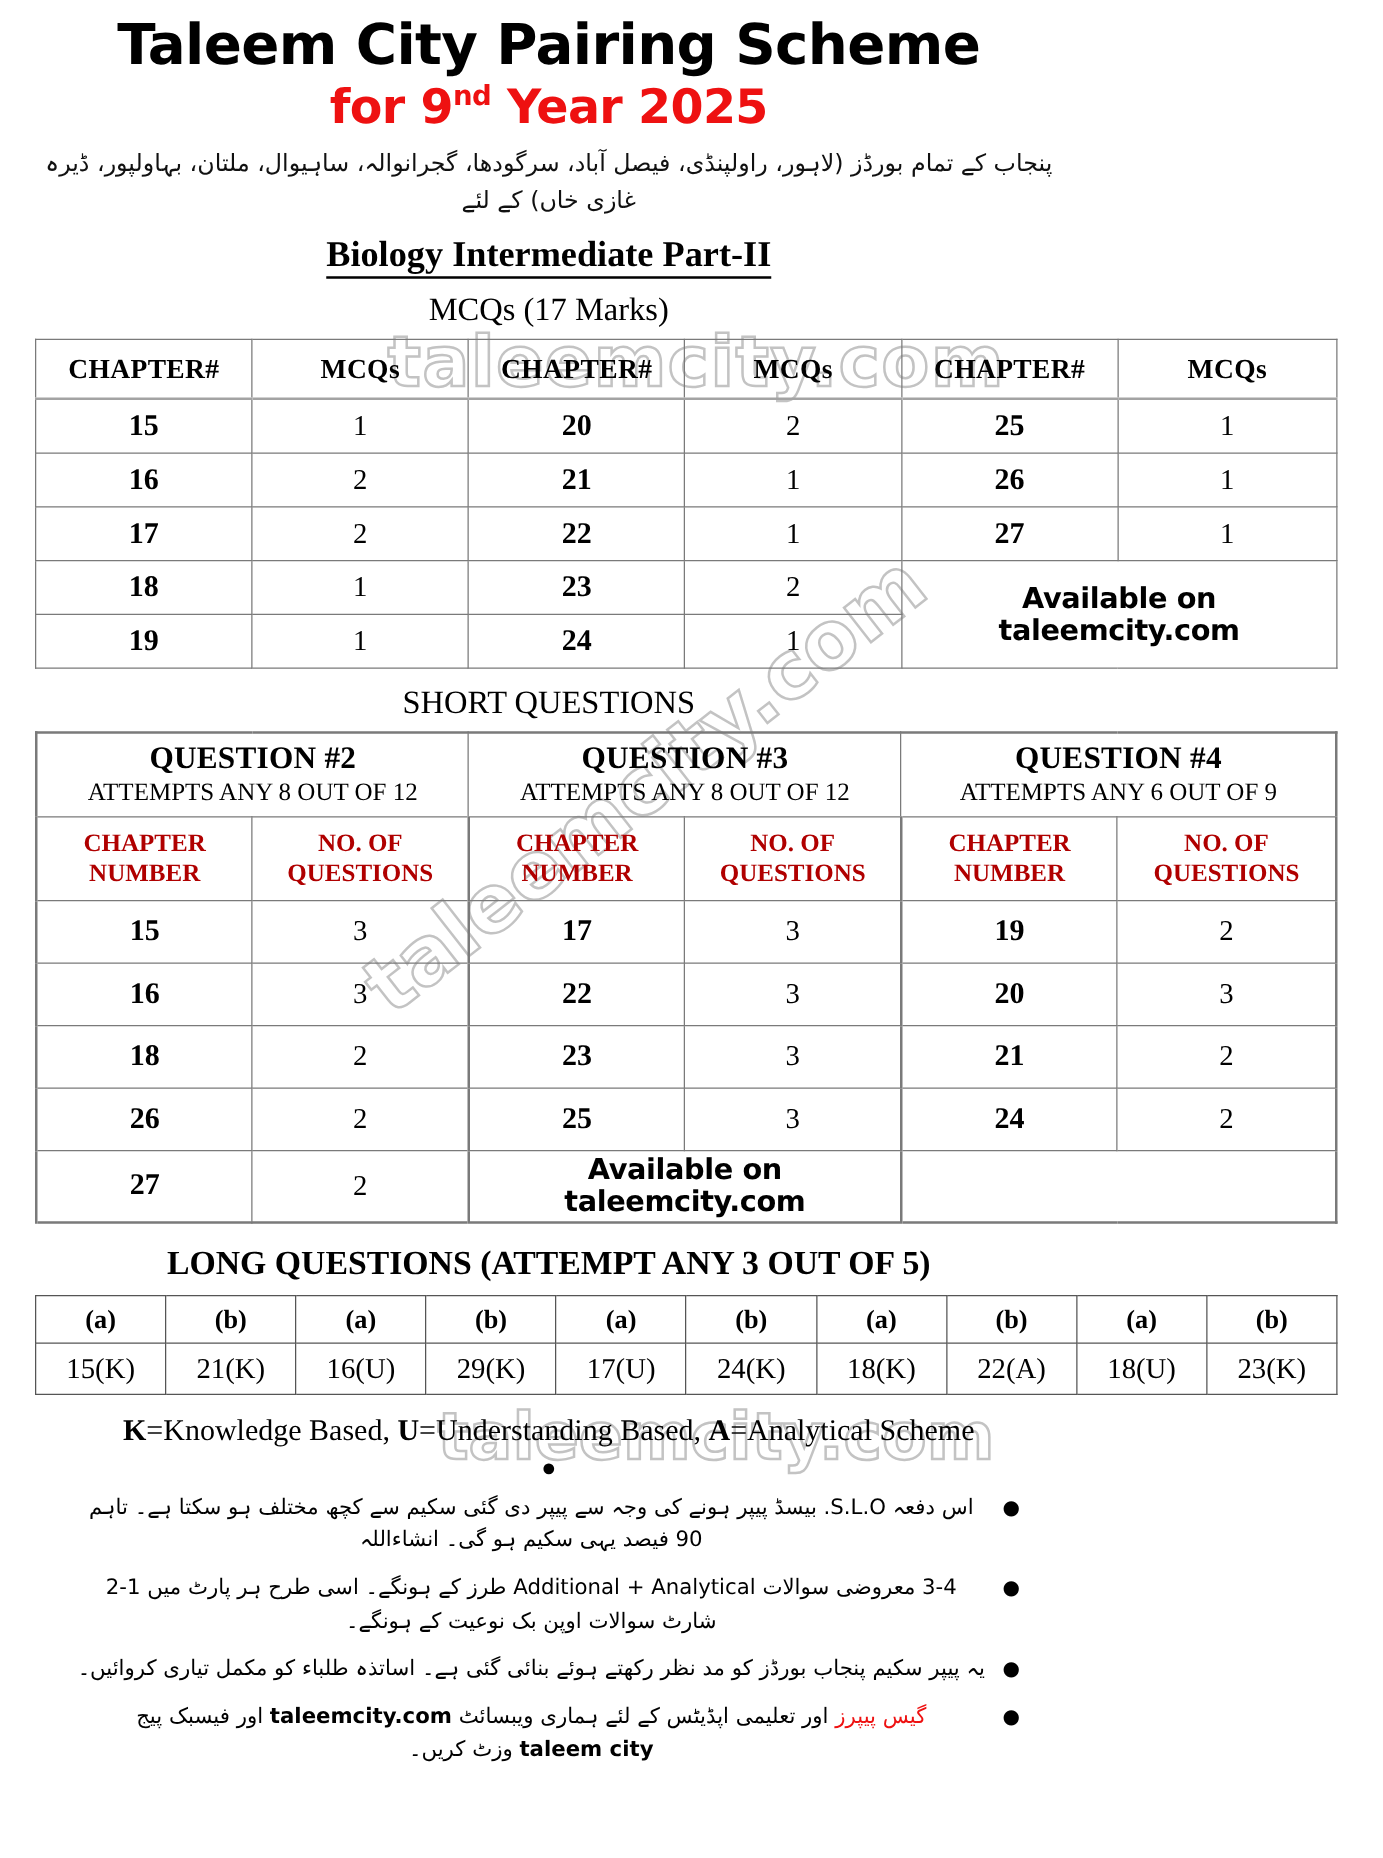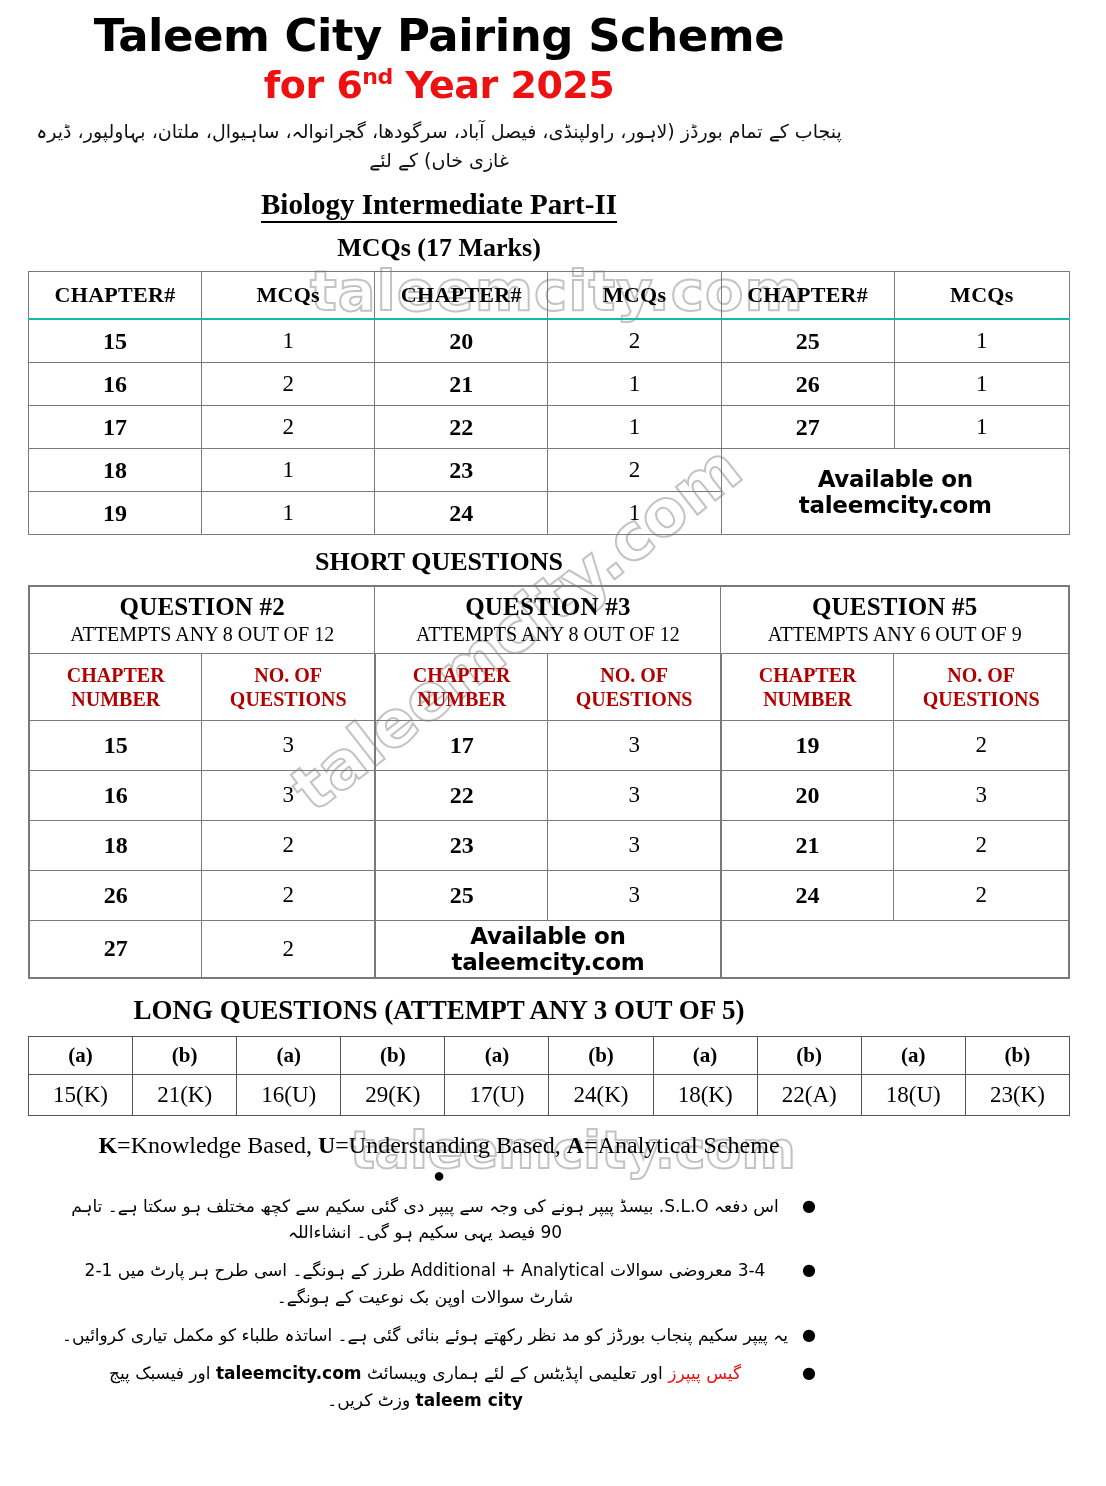--- a/index.html
+++ b/index.html
@@ -84,21 +84,21 @@
     font-size: 29px;
     margin: 14px 0 0 0;
     color: #000;
   }
   .subject-title span {
     border-bottom: 2.5px solid #000;
     padding-bottom: 1px;
   }
   .section-title {
     text-align: center;
-    font-weight: 700;
+    font-weight: 400;
     font-size: 26px;
     margin: 12px 0 8px 0;
   }
   .section-title-lg {
     text-align: center;
     font-weight: 700;
     font-size: 27px;
     margin: 16px 0 10px 0;
   }
 
@@ -117,21 +117,21 @@
   }
 
   
   .mcq-table { margin-top: 4px; }
   .mcq-table td { height: 38px; font-size: 23px; }
   .mcq-table thead td {
     font-weight: 700;
     font-size: 22px;
     letter-spacing: .3px;
     height: 42px;
-    border-bottom: 2px solid #14b8a6;
+    border-bottom: 2px solid #a3a3a3;
   }
   .mcq-table .chap { font-weight: 700; font-size: 24px; }
   .mcq-table .cnt  { font-weight: 400; font-size: 23px; }
   .avail {
     font-family: "DejaVu Sans", sans-serif;
     font-weight: 700;
     font-size: 20px;
     letter-spacing: -0.3px;
   }
 
@@ -247,21 +247,21 @@
 
 <div class="wm-layer">
   <div class="wm wm-1">taleemcity.com</div>
   <div class="wm wm-2">taleemcity.com</div>
   <div class="wm wm-3">taleemcity.com</div>
 </div>
 
 <div class="doc">
 
   <h1 class="title-main">Taleem City Pairing Scheme</h1>
-  <h2 class="title-sub"><span>for 6</span><sup>nd</sup><span> Year 2025</span></h2>
+  <h2 class="title-sub"><span>for 9</span><sup>nd</sup><span> Year 2025</span></h2>
   <p class="urdu-line">پنجاب کے تمام بورڈز (لاہور، راولپنڈی، فیصل آباد، سرگودھا، گجرانوالہ، ساہیوال، ملتان، بہاولپور، ڈیرہ غازی خاں) کے لئے</p>
   <h3 class="subject-title"><span>Biology Intermediate Part-II</span></h3>
 
   <h4 class="section-title">MCQs (17 Marks)</h4>
 
   <table class="mcq-table">
     <colgroup>
       <col style="width:16.6%">
         <col style="width:16.6%">
         <col style="width:16.6%">
@@ -335,21 +335,21 @@
       <tr>
         <td class="sq-head-q" colspan="2">
           <span class="qno">QUESTION #2</span>
           <span class="qat">ATTEMPTS ANY 8 OUT OF 12</span>
         </td>
         <td class="sq-head-q" colspan="2">
           <span class="qno">QUESTION #3</span>
           <span class="qat">ATTEMPTS ANY 8 OUT OF 12</span>
         </td>
         <td class="sq-head-q" colspan="2">
-          <span class="qno">QUESTION #5</span>
+          <span class="qno">QUESTION #4</span>
           <span class="qat">ATTEMPTS ANY 6 OUT OF 9</span>
         </td>
       </tr>
       <tr>
         <td class="sq-sub grp-start">
           <span>CHAPTER</span><br>
           <span>NUMBER</span>
         </td>
         <td class="sq-sub grp-end">
           <span>NO. OF</span><br>

